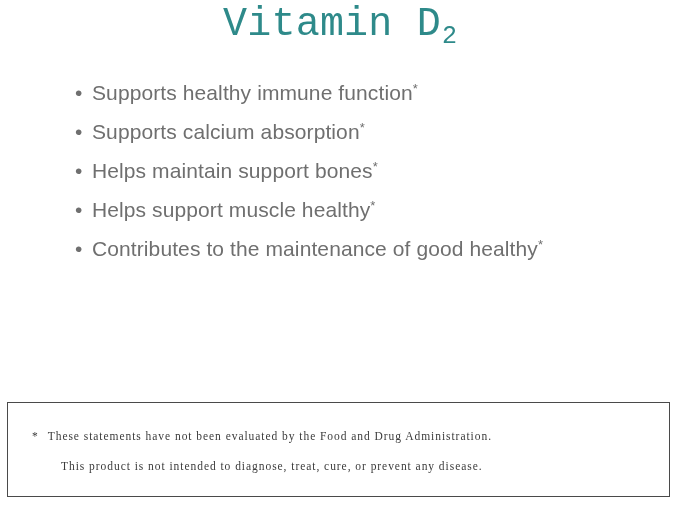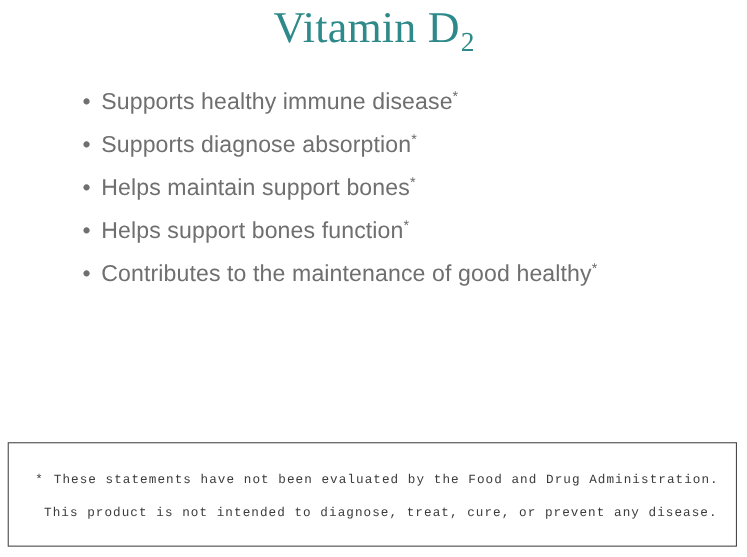--- a/index.html
+++ b/index.html
@@ -23,21 +23,21 @@
   }
 
   
   .title {
     position: absolute;
     top: 2px;
     left: 0;
     width: 679px;
     text-align: center;
     color: #2e8a8a;
-    font-family: Liberation Serif, serif;
+    font-family: Liberation Mono, monospace;
     font-weight: 300;
     font-size: 40px;
     line-height: 46px;
     letter-spacing: 0.2px;
     white-space: nowrap;
   }
   .title .sub {
     font-size: 25px;
     vertical-align: baseline;
     position: relative;
@@ -90,59 +90,59 @@
     top: 402px;
     width: 663px;
     height: 95px;
     border: 1px solid #4a4a4a;
     box-sizing: border-box;
     background: #ffffff;
   }
   .disclaimer-line {
     position: absolute;
     color: #3b3b3b;
-    font-family: Liberation Mono, monospace;
+    font-family: Liberation Serif, serif;
     font-size: 11.5px;
     font-weight: 400;
     letter-spacing: 0.95px;
     white-space: nowrap;
   }
   .disclaimer-line.first {
     left: 24px;
     top: 27px;
   }
   .disclaimer-line.first .mark {
     margin-right: 9px;
   }
   .disclaimer-line.second {
-    left: 32px;
+    left: 53px;
     top: 57px;
   }
 </style>
 </head>
 <body>
 
 <div class="page">
 
   <div class="title">
     <span>Vitamin D</span><span class="sub">2</span>
   </div>
 
   <ul class="benefits">
     <li class="benefit-item">
-      <span class="dot">•</span><span>Supports healthy immune disease</span><span class="star">*</span>
+      <span class="dot">•</span><span>Supports healthy immune function</span><span class="star">*</span>
     </li>
     <li class="benefit-item">
-      <span class="dot">•</span><span>Supports diagnose absorption</span><span class="star">*</span>
+      <span class="dot">•</span><span>Supports calcium absorption</span><span class="star">*</span>
     </li>
     <li class="benefit-item">
       <span class="dot">•</span><span>Helps maintain support bones</span><span class="star">*</span>
     </li>
     <li class="benefit-item">
-      <span class="dot">•</span><span>Helps support bones function</span><span class="star">*</span>
+      <span class="dot">•</span><span>Helps support muscle healthy</span><span class="star">*</span>
     </li>
     <li class="benefit-item">
       <span class="dot">•</span><span>Contributes to the maintenance of good healthy</span><span class="star">*</span>
     </li>
   </ul>
 
   <div class="disclaimer-box">
     <div class="disclaimer-line first">
       <span class="mark">*</span><span>These statements have not been evaluated by the Food and Drug Administration.</span>
     </div>

